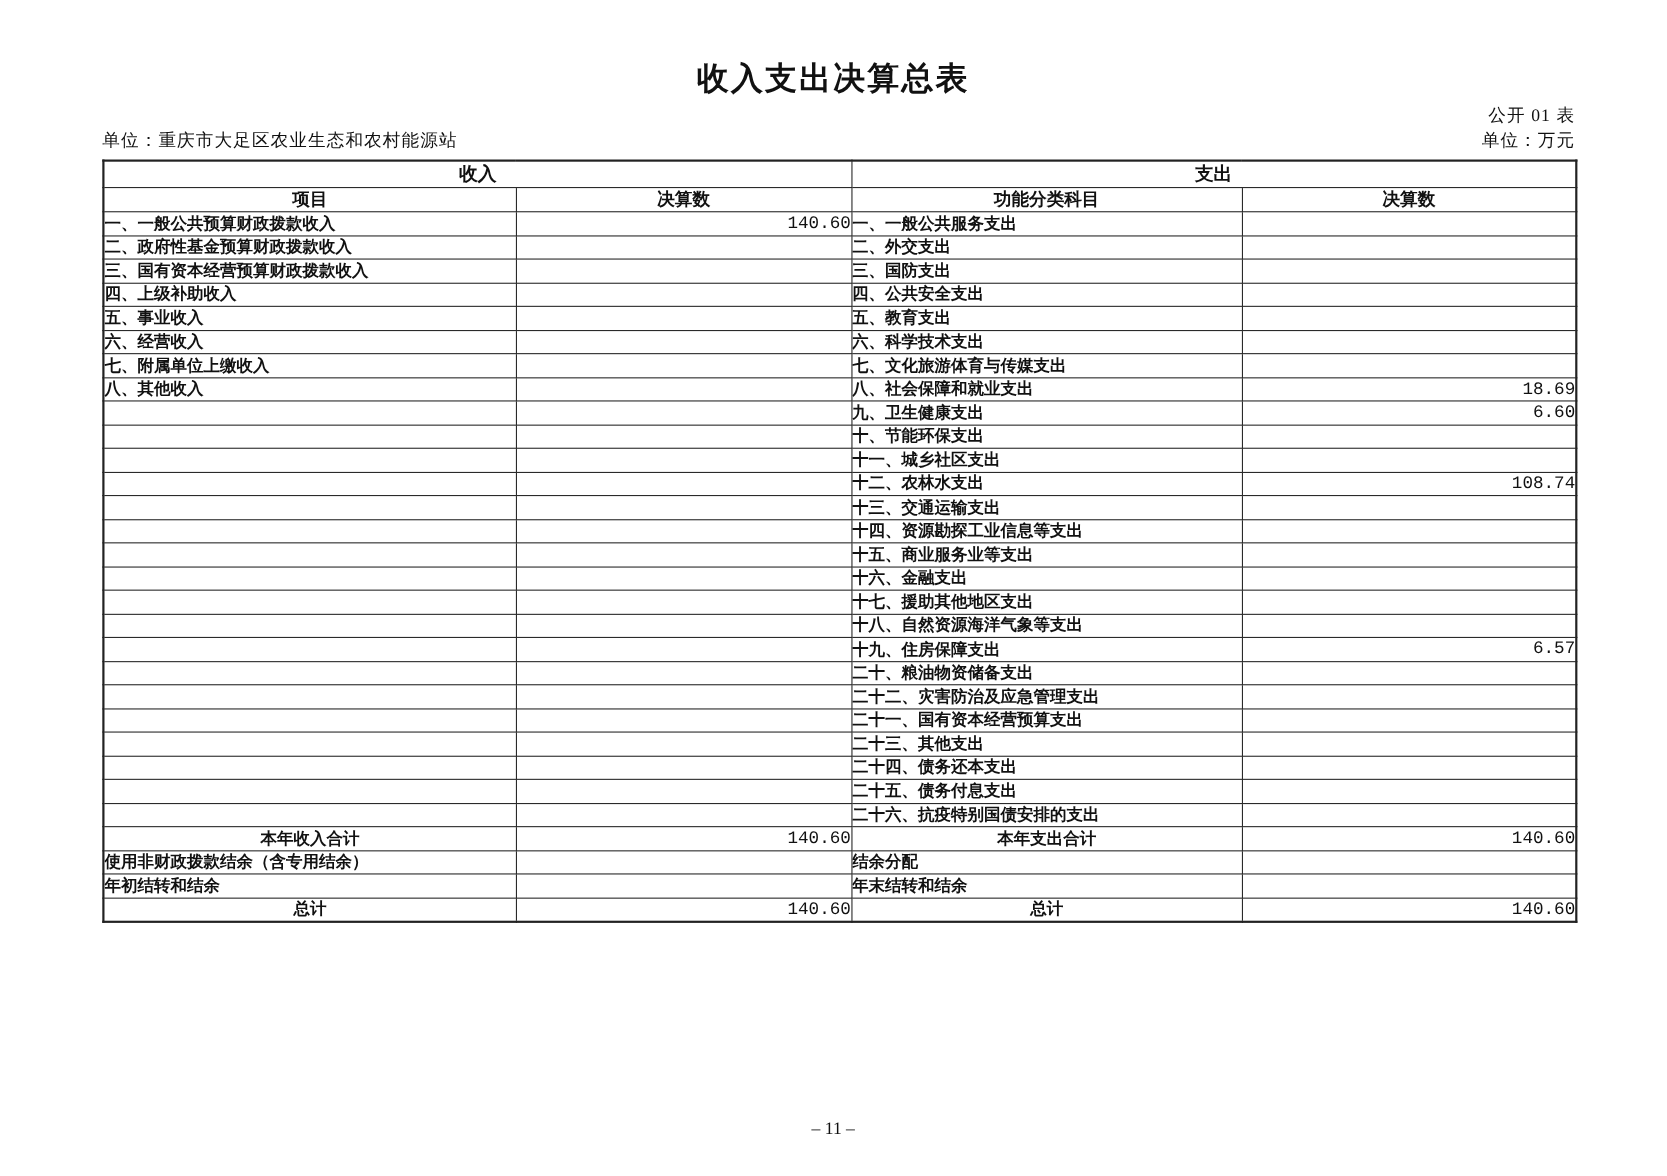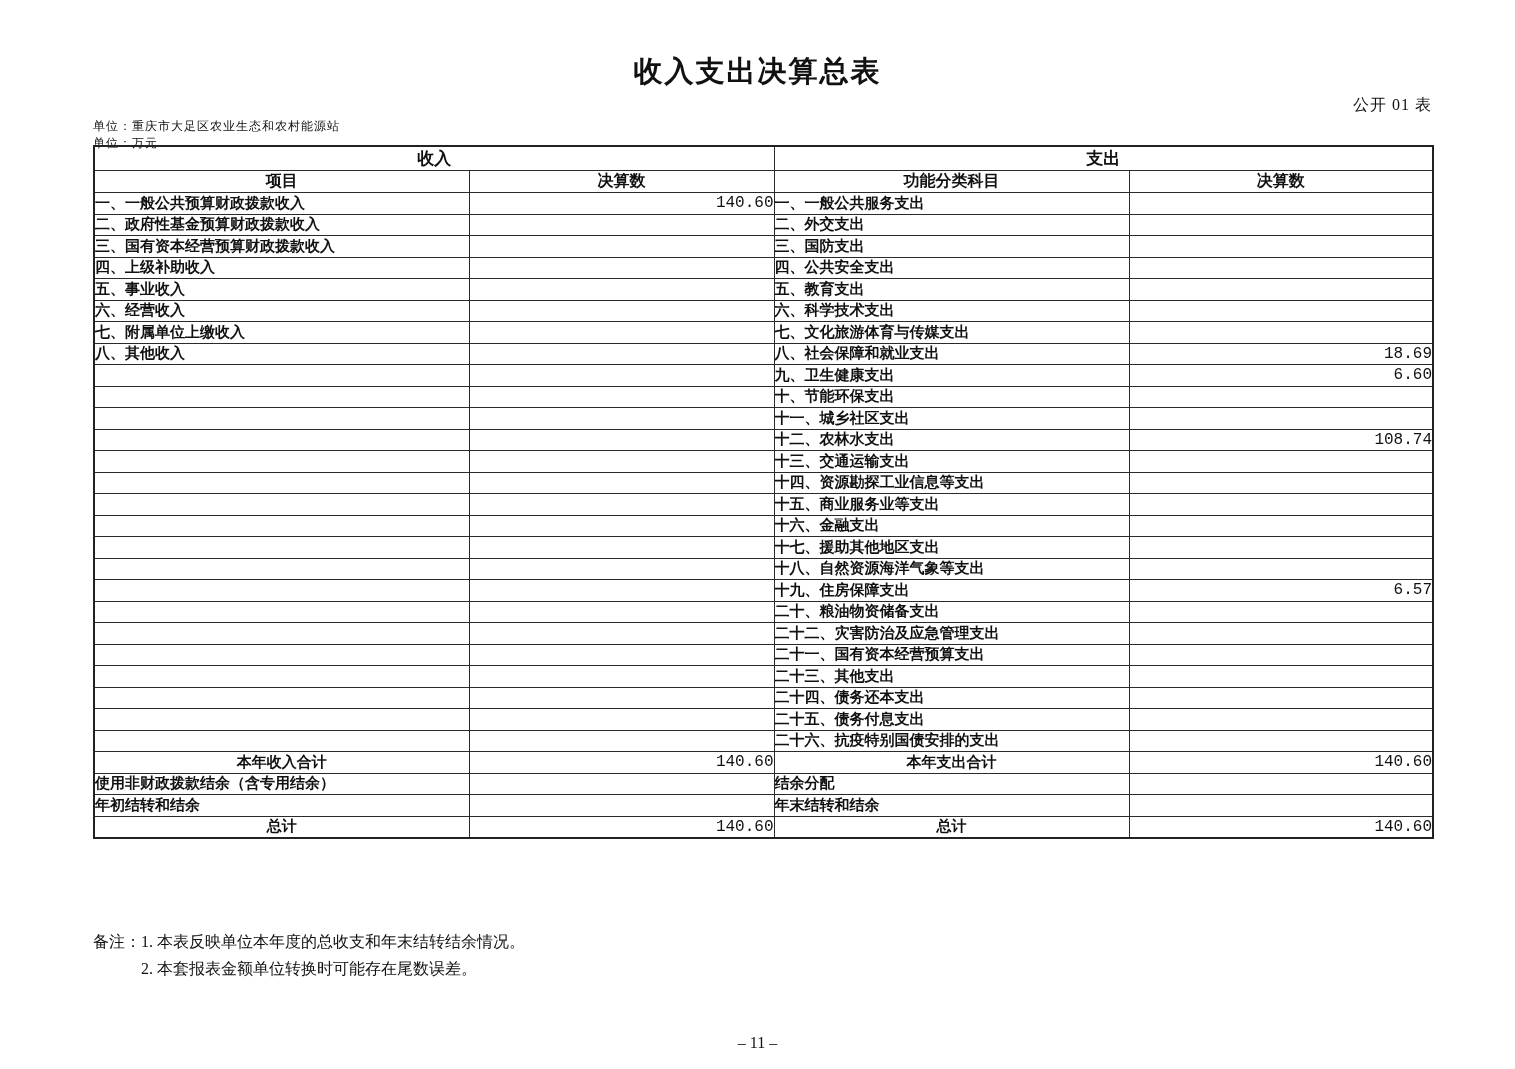--- a/index.html
+++ b/index.html
@@ -15,21 +15,21 @@
     position: absolute; top: 52px; left: 0; width: 100%;
     text-align: center; font-size: 29px; font-weight: bold; letter-spacing: 2px;
   }
   .public-label {
     position: absolute; top: 95px; right: 83px;
     font-size: 16px; letter-spacing: 1px;
   }
   .meta-row {
     position: absolute; top: 118px; left: 93px; width: 1339px;
     display: flex; justify-content: space-between;
-    font-size: 12px; letter-spacing: 1px; flex-direction: column;
+    font-size: 16px; letter-spacing: 1px;
   }
 
   table.main {
     position: absolute; top: 145px; left: 93px; width: 1339px;
     border-collapse: collapse; table-layout: fixed;
     border: 2px solid #222222;
     font-family: Liberation Mono, monospace;
   }
   table.main td, table.main th {
     border: 1px solid #2a2a2a;
@@ -45,21 +45,21 @@
   td.num { font-size: 16px; font-weight: normal; text-align: right; padding-right: 10px; margin-left: 37px; }
   td.ctr { text-align: center; padding-left: 0; }
 
   .notes {
     position: absolute; top: 928px; left: 93px;
     display: flex; font-size: 16px; line-height: 27px;
   }
   .notes .notes-label { white-space: nowrap; }
   .page-number {
     position: absolute; top: 1018px; left: 0; width: 100%;
-    text-align: center; font-size: 16px; margin-top: 16px;
+    text-align: center; font-size: 16px;
   }
 </style>
 </head>
 <body>
 
 <div class="page">
 
   <div class="doc-title">收入支出决算总表</div>
 
   <div class="public-label">公开 01 表</div>
@@ -265,23 +265,16 @@
         </tr>
         <tr>
           <td class="lbl ctr">总计</td>
           <td class="num">140.60</td>
           <td class="lbl ctr">总计</td>
           <td class="num">140.60</td>
         </tr>
       </tbody>
   </table>
 
-  <div class="notes">
-    <span class="notes-label">备注：</span>
-    <span>
-      <div>1. 本表反映单位本年度的总收支和年末结转结余情况。</div>
-      <div>2. 本套报表金额单位转换时可能存在尾数误差。</div>
-    </span>
-  </div>
 
   <div class="page-number">– 11 –</div>
 
 </div>
 
 </body></html>

